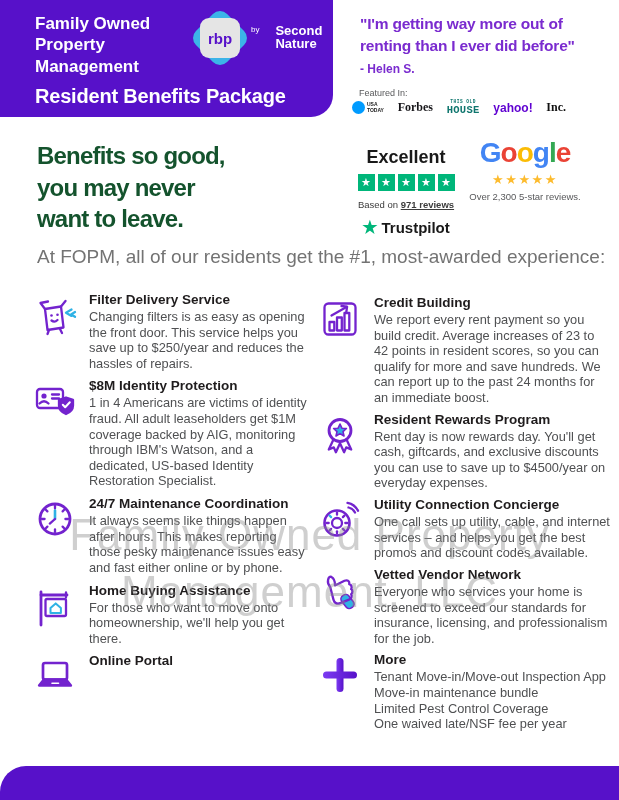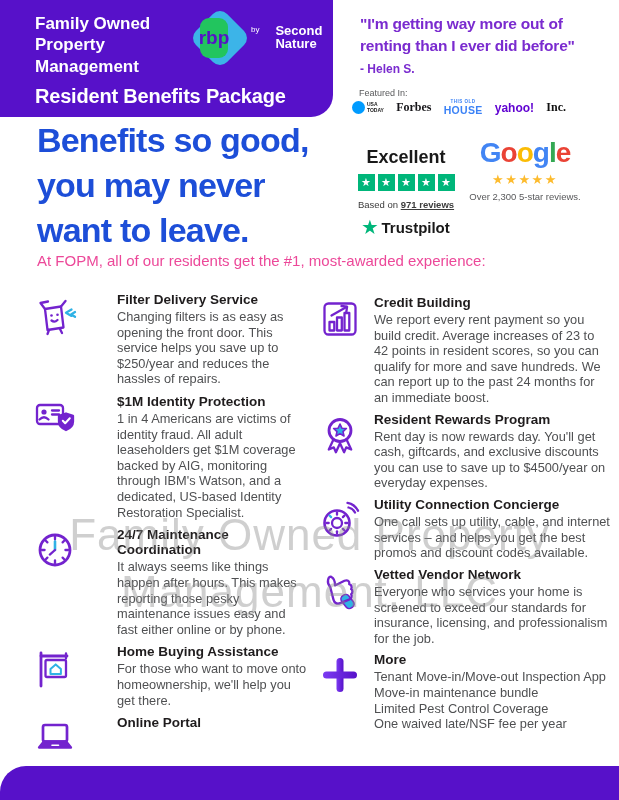--- a/index.html
+++ b/index.html
@@ -12,70 +12,70 @@
   
   .header-box { position:absolute; left:0; top:0; width:333px; height:117px;
     background:#5711C9; border-radius:0 0 22px 0; }
   .company-name { position:absolute; left:35px; top:13px; color:#fff;
     font-size:17px; font-weight:bold; line-height:1.25; }
   .package-title { position:absolute; left:35px; top:85px; color:#fff;
     font-size:20px; font-weight:bold; letter-spacing:-0.2px; }
   .rbp-logo { position:absolute; left:193px; top:11px; width:54px; height:54px; }
   .rbp-diamond { position:absolute; left:5px; top:5px; width:44px; height:44px;
     background:#3CB4E8; border-radius:10px; transform:rotate(45deg); }
-  .rbp-square { position:absolute; left:7px; top:7px; width:28px; height:40px;
-    background:#22c55e; border-radius:9px; display:flex; align-items:center;
-    justify-content:center; font-weight:bold; color:#5711C9; font-size:19px; }
+  .rbp-square { position:absolute; left:7px; top:7px; width:40px; height:40px;
+    background:#e5e5e5; border-radius:9px; display:flex; align-items:center;
+    justify-content:center; font-weight:bold; color:#5711C9; font-size:15px; }
   .by-second-nature { position:absolute; left:251px; top:24px; display:flex; color:#fff; }
   .bsn-by { font-size:8px; margin:1px 16px 0 0; }
   .bsn-brand { font-size:13px; font-weight:bold; line-height:1.0; }
   
   .quote { position:absolute; left:360px; top:13px; color:#7A2BCF;
     font-weight:bold; font-size:15.5px; line-height:1.4; letter-spacing:-0.2px; white-space:nowrap; }
   .quote-attr { position:absolute; left:360px; top:62px; color:#7A2BCF;
     font-weight:bold; font-size:12px; }
   
   .featured-label { position:absolute; left:359px; top:88px; font-size:9px; color:#58595B; }
   .featured-logos { position:absolute; left:352px; top:99px; width:214px;
     display:flex; align-items:center; justify-content:space-between; }
   .usa-today { display:flex; align-items:center; gap:2px; }
   .usa-circle { width:13px; height:13px; border-radius:50%; background:#009BFF; }
   .usa-text { font-size:5px; font-weight:bold; line-height:1.1; color:#1a1a1a; }
   .forbes { font-family:"Liberation Serif", serif; font-weight:bold; font-size:12px; color:#17161a; }
-  .house { text-align:center; color:#3b82f6; }
+  .house { text-align:center; color:#0f766e;font-family:Liberation Mono, monospace; }
   .house-top { font-size:4.5px; font-weight:bold; letter-spacing:0.5px; }
   .house-main { font-size:10.5px; font-weight:bold; letter-spacing:0.3px; }
   .yahoo { font-size:12px; font-weight:bold; color:#5F01D1; }
   .inc { font-family:"Liberation Serif", serif; font-weight:bold; font-size:12px; color:#111; }
   
-  .headline { position:absolute; left:37px; top:118px; font-size:34px; font-weight:bold;
-    color:#1d4ed8; line-height:1.32; letter-spacing:-0.8px; white-space:nowrap; }
+  .headline { position:absolute; left:37px; top:140px; font-size:24px; font-weight:bold;
+    color:#14532d; line-height:1.32; letter-spacing:-0.8px; white-space:nowrap; }
   
   .trustpilot { position:absolute; left:347px; top:147px; width:118px; text-align:center; }
   .tp-excellent { font-size:18px; font-weight:bold; color:#191919; }
   .tp-stars { margin-top:6px; display:flex; gap:3px; justify-content:center; }
   .tp-star { width:17px; height:17px; background:#00B67A; color:#fff; font-size:11px;
     display:flex; align-items:center; justify-content:center; }
   .tp-basedon { margin-top:8px; font-size:9.5px; color:#3c3c3c; }
   .tp-count { font-weight:bold; text-decoration:underline; }
   .tp-logo { margin-top:7px; font-size:15px; font-weight:bold; color:#191919;
     display:flex; align-items:center; justify-content:center; gap:4px; }
   .tp-logo-star { color:#00B67A; font-size:17px; }
   .google { position:absolute; left:469px; top:139px; width:112px; text-align:center; }
   .g-word { font-size:28px; font-weight:bold; letter-spacing:-1px; line-height:1; }
   .g-stars { margin-top:3px; letter-spacing:1.5px; }
   .g-star { color:#FDBB2D; font-size:13px; }
   .g-caption { margin-top:3px; font-size:9.5px; color:#58595B; white-space:nowrap; }
   
-  .intro { position:absolute; left:37px; top:252px; font-size:15px; color:#ec4899; }
+  .intro { position:absolute; left:37px; top:246px; font-size:19px; color:#737373; }
   
   .benefits-left  { position:absolute; left:33px;  top:292px; width:274px; }
   .benefits-right { position:absolute; left:318px; top:295px; width:294px; }
   .benefit { display:flex; }
-  .benefits-left  .benefit { margin-bottom:7px;gap:28px; }
+  .benefits-left  .benefit { margin-bottom:7px; }
   .benefits-right .benefit { margin-bottom:6px; }
   .benefit-icon { flex:0 0 44px; margin-right:12px; padding-top:1px; }
   .icon-svg { stroke:#7323CE; fill:none; stroke-width:2.3; stroke-linecap:round; stroke-linejoin:round; }
   .benefit-title { font-size:13.5px; font-weight:bold; color:#1F1C1D; margin-bottom:2px; }
   .benefit-desc { font-size:12.8px; color:#4F5052; line-height:1.22; }
   .more-line { font-size:12.8px; color:#4F5052; line-height:1.22; white-space:nowrap; }
   
   .watermark { position:absolute; left:0; right:0; top:506px; z-index:9; pointer-events:none;
     text-align:center; color:rgba(140,140,140,0.42); font-size:44px; letter-spacing:1px;
     line-height:1.3; }
@@ -194,21 +194,21 @@
           <rect x="4" y="10" width="26" height="19" rx="3"></rect>
           <circle cx="11" cy="17" r="2.6" fill="#7323CE" stroke="none"></circle>
           <path d="M6.5 24.5 Q11 20 15.5 24.5"></path>
           <path d="M19 15.5 H26"></path>
           <path d="M19 19.5 H26"></path>
           <path d="M33 18.5 l7 2.3 v5.7 q0 5.7 -7 8.5 q-7 -2.8 -7 -8.5 v-5.7 z" fill="#7323CE"></path>
           <path d="M29.8 25.8 l2.4 2.5 4.6 -5" stroke="#fff" stroke-width="2"></path>
         </svg>
       </div>
       <div>
-        <div class="benefit-title">$1M Identity Protection</div>
+        <div class="benefit-title">$8M Identity Protection</div>
         <div class="benefit-desc">1 in 4 Americans are victims of identity fraud. All adult leaseholders get $1M coverage backed by AIG, monitoring through IBM's Watson, and a dedicated, US-based Identity Restoration Specialist.</div>
       </div>
     </div>
 
     <div class="benefit">
       <div class="benefit-icon">
         <svg class="icon-svg" width="44" height="44" viewBox="0 0 44 44">
           <circle cx="22" cy="22" r="15" stroke-width="2.8"></circle>
           <path d="M22 9 v2.6"></path>
             <path d="M35 22 h-2.6"></path>

